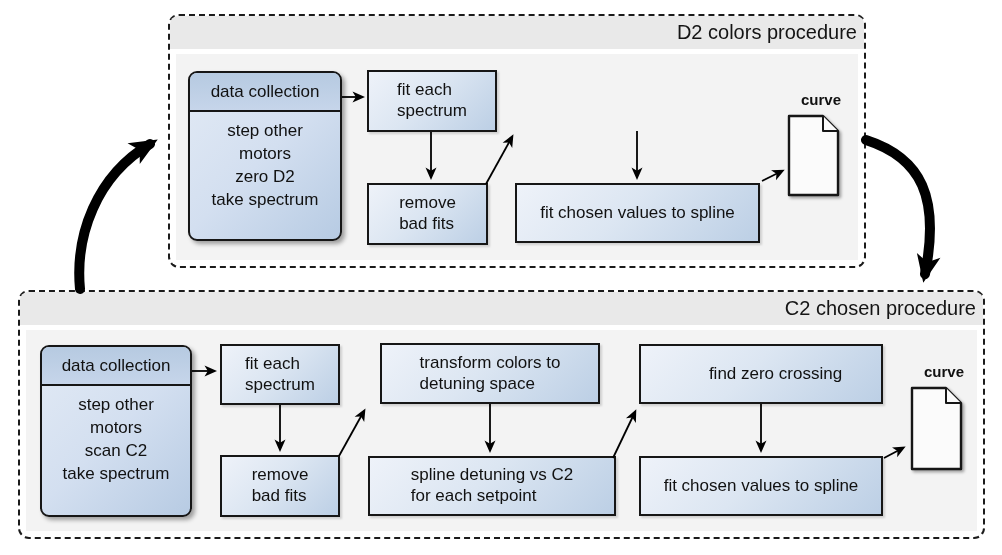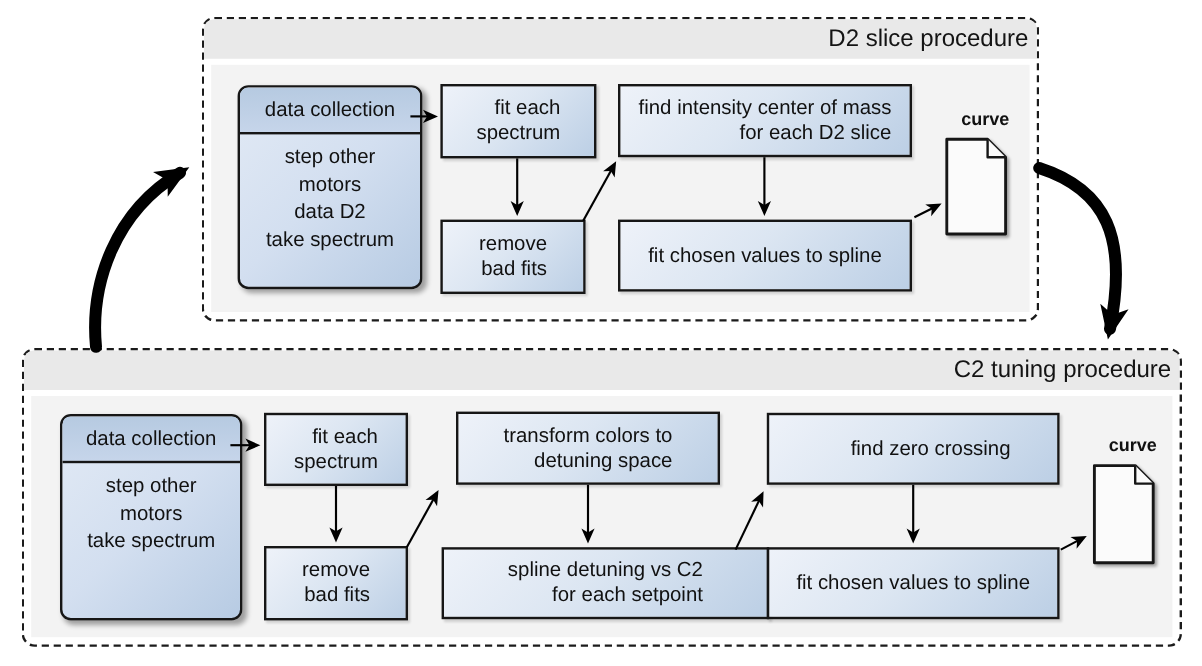--- a/index.html
+++ b/index.html
@@ -19,28 +19,28 @@
     position:absolute;top:0;left:0;right:7px;height:33px;line-height:33px;
     text-align:right;font-size:20px;color:#141414;white-space:nowrap;
   }
   .panel-body{
     position:absolute;top:38px;left:6px;right:6px;bottom:6px;background:#f3f3f3;
   }
   
   .box{
     position:absolute;border:2px solid #161616;box-sizing:border-box;
     background:linear-gradient(135deg,#eef2f9 0%,#dce6f2 45%,#bccfe5 100%);
-    display:flex;align-items:center;justify-content:center;text-align:right;
+    display:flex;align-items:center;justify-content:center;text-align:left;
     font-size:17px;line-height:1.22;white-space:pre-line;
     box-shadow:2px 2px 2px rgba(0,0,0,0.15);
   }
   .dc{
     position:absolute;border:2px solid #161616;border-radius:9px;box-sizing:border-box;
     background:linear-gradient(135deg,#e2eaf5 0%,#d3dff0 50%,#b7cbe3 100%);
-    box-shadow:3px 3px 4px rgba(0,0,0,0.35);overflow:hidden;margin-left:10px;
+    box-shadow:3px 3px 4px rgba(0,0,0,0.35);overflow:hidden;
   }
   .dc-header{
     height:39px;border-bottom:2px solid #161616;box-sizing:border-box;
     background:linear-gradient(180deg,#b6cae1 0%,#c6d5ea 100%);
     display:flex;align-items:center;justify-content:center;font-size:17px;
   }
   .dc-lines{padding:7px 9px;font-size:17px;line-height:23px;text-align:center;}
   
   .curve-label{position:absolute;font-size:15px;font-weight:bold;text-align:right;}
   .doc{position:absolute;}
@@ -49,69 +49,68 @@
   #arrows{position:absolute;left:0;top:0;width:1002px;height:555px;pointer-events:none;}
 </style>
 </head>
 <body>
 
 <div id="stage">
 
   <div class="panel" style="left:168px;top:14px;width:694px;height:250px;">
     <div class="panel-strip"></div>
     <div class="panel-body"></div>
-    <div class="panel-title">D2 slice procedure</div>
+    <div class="panel-title">D2 colors procedure</div>
   </div>
 
   <div class="panel" style="left:18px;top:290px;width:963px;height:245px;">
     <div class="panel-strip"></div>
     <div class="panel-body"></div>
-    <div class="panel-title">C2 tuning procedure</div>
+    <div class="panel-title">C2 chosen procedure</div>
   </div>
 
   <div class="dc" style="left:188px;top:71px;width:154px;height:170px;">
     <div class="dc-header">data collection</div>
     <div class="dc-lines">
       <div>step other motors</div>
-      <div>data D2</div>
+      <div>zero D2</div>
       <div>take spectrum</div>
     </div>
   </div>
 
   <div class="box" style="left:367px;top:70px;width:130px;height:62px;">fit each
 spectrum</div>
   <div class="box" style="left:367px;top:183px;width:121px;height:62px;">remove
 bad fits</div>
-  <div class="box" style="left:515px;top:70px;width:245px;height:61px;">find intensity center of mass
-for each D2 slice</div>
   <div class="box" style="left:515px;top:183px;width:245px;height:60px;">fit chosen values to spline</div>
 
   <div class="curve-label" style="left:786px;top:91px;width:55px;">curve</div>
   <div class="doc" style="left:787px;top:114px;">
     <svg width="53" height="83" viewBox="0 0 53 83">
       <path d="M2 2 H36 L51 17 V81 H2 Z" fill="#fbfbfb" stroke="#161616" stroke-width="2.4" stroke-linejoin="round"></path>
       <path d="M36 2 V17 H51" fill="#fbfbfb" stroke="#161616" stroke-width="2" stroke-linejoin="round"></path>
     </svg>
   </div>
 
   <div class="dc" style="left:40px;top:345px;width:152px;height:172px;">
     <div class="dc-header">data collection</div>
     <div class="dc-lines">
       <div>step other motors</div>
+      <div>scan C2</div>
       <div>take spectrum</div>
     </div>
   </div>
 
   <div class="box" style="left:220px;top:344px;width:120px;height:61px;">fit each
 spectrum</div>
   <div class="box" style="left:220px;top:455px;width:120px;height:62px;">remove
 bad fits</div>
   <div class="box" style="left:380px;top:343px;width:220px;height:61px;">transform colors to
 detuning space</div>
-  <div class="box" style="left:368px;top:456px;width:273px;height:60px;">spline detuning vs C2
+  <div class="box" style="left:368px;top:456px;width:248px;height:60px;">spline detuning vs C2
 for each setpoint</div>
   <div class="box" style="left:639px;top:344px;width:244px;height:60px;padding-left:29px;">find zero crossing</div>
   <div class="box" style="left:639px;top:456px;width:244px;height:60px;">fit chosen values to spline</div>
 
   <div class="curve-label" style="left:909px;top:363px;width:55px;">curve</div>
   <div class="doc" style="left:910px;top:386px;">
     <svg width="53" height="85" viewBox="0 0 53 85">
       <path d="M2 2 H36 L51 17 V83 H2 Z" fill="#fbfbfb" stroke="#161616" stroke-width="2.4" stroke-linejoin="round"></path>
       <path d="M36 2 V17 H51" fill="#fbfbfb" stroke="#161616" stroke-width="2" stroke-linejoin="round"></path>
     </svg>

